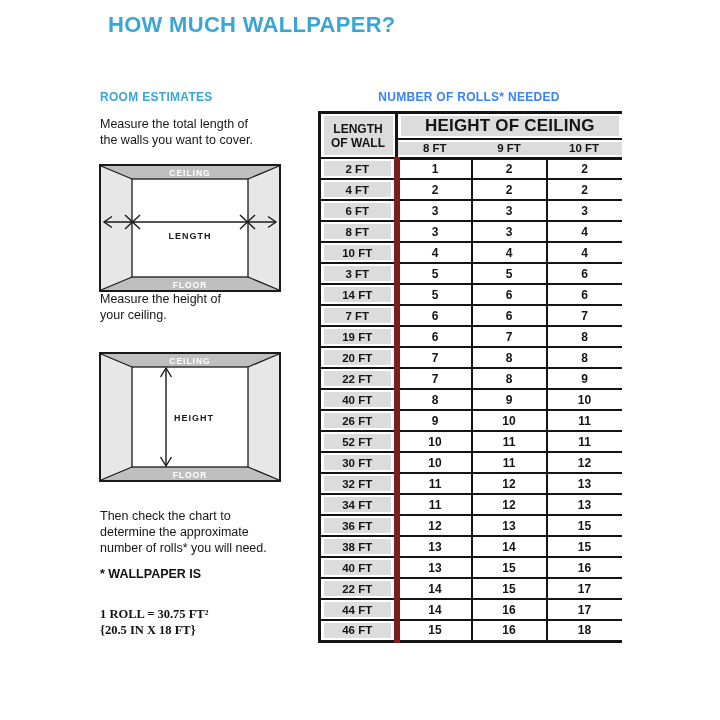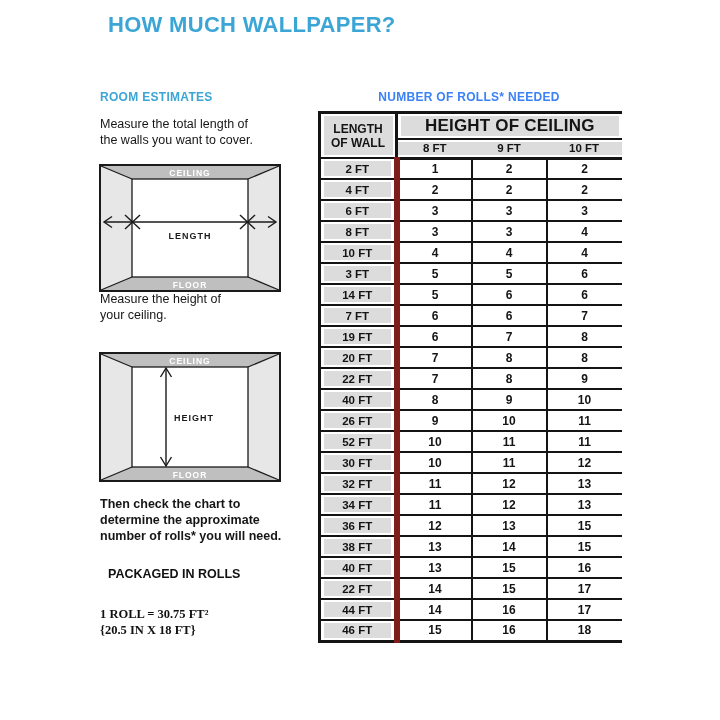--- a/index.html
+++ b/index.html
@@ -22,21 +22,21 @@
   }
   #room-estimates-header { left: 100px; top: 90px; }
   #rolls-needed-header { left: 318px; top: 90px; width: 302px; text-align: center; }
 
   .body-text {
     font-size: 12.5px; line-height: 16px; color: #161616;
     white-space: pre-line;
   }
   #step1-text { left: 100px; top: 116px; }
   #step2-text { left: 100px; top: 291px; }
-  #step3-text { left: 100px; top: 496px; font-weight: bold; }
+  #step3-text { left: 100px; top: 508px; }
 
   .note-text { font-size: 12.5px; line-height: 16px; font-weight: 700; color: #111; }
   #footnote { left: 100px; top: 566px; }
   #footnote .indent { padding-left: 8px; }
   #roll-spec { left: 100px; top: 606px; font-family: Liberation Serif, serif; }
 
   #diagram1 { left: 99px; top: 164px; }
   #diagram2 { left: 99px; top: 352px; }
 
   
@@ -141,21 +141,21 @@
     <polyline points="61.5,105 67,114 72.5,105"></polyline>
   </g>
   <text x="95" y="69" text-anchor="middle" font-size="9" font-weight="bold" letter-spacing="1" fill="#1a1a1a">HEIGHT</text>
 </svg>
 
 <p class="abs body-text" id="step3-text">Then check the chart to
 determine the approximate
 number of rolls* you will need.</p>
 
 <div class="abs note-text" id="footnote">
-  <div class="indent">PACKAGED IN ROLLS</div>
+  <div>* WALLPAPER IS</div>
 </div>
 
 <div class="abs note-text" id="roll-spec">
   <div>1 ROLL = 30.75 FT²</div>
   <div>{20.5 IN X 18 FT}</div>
 </div>
 
 <div class="abs" id="rolls-table-wrap">
   <table>
     <colgroup>

